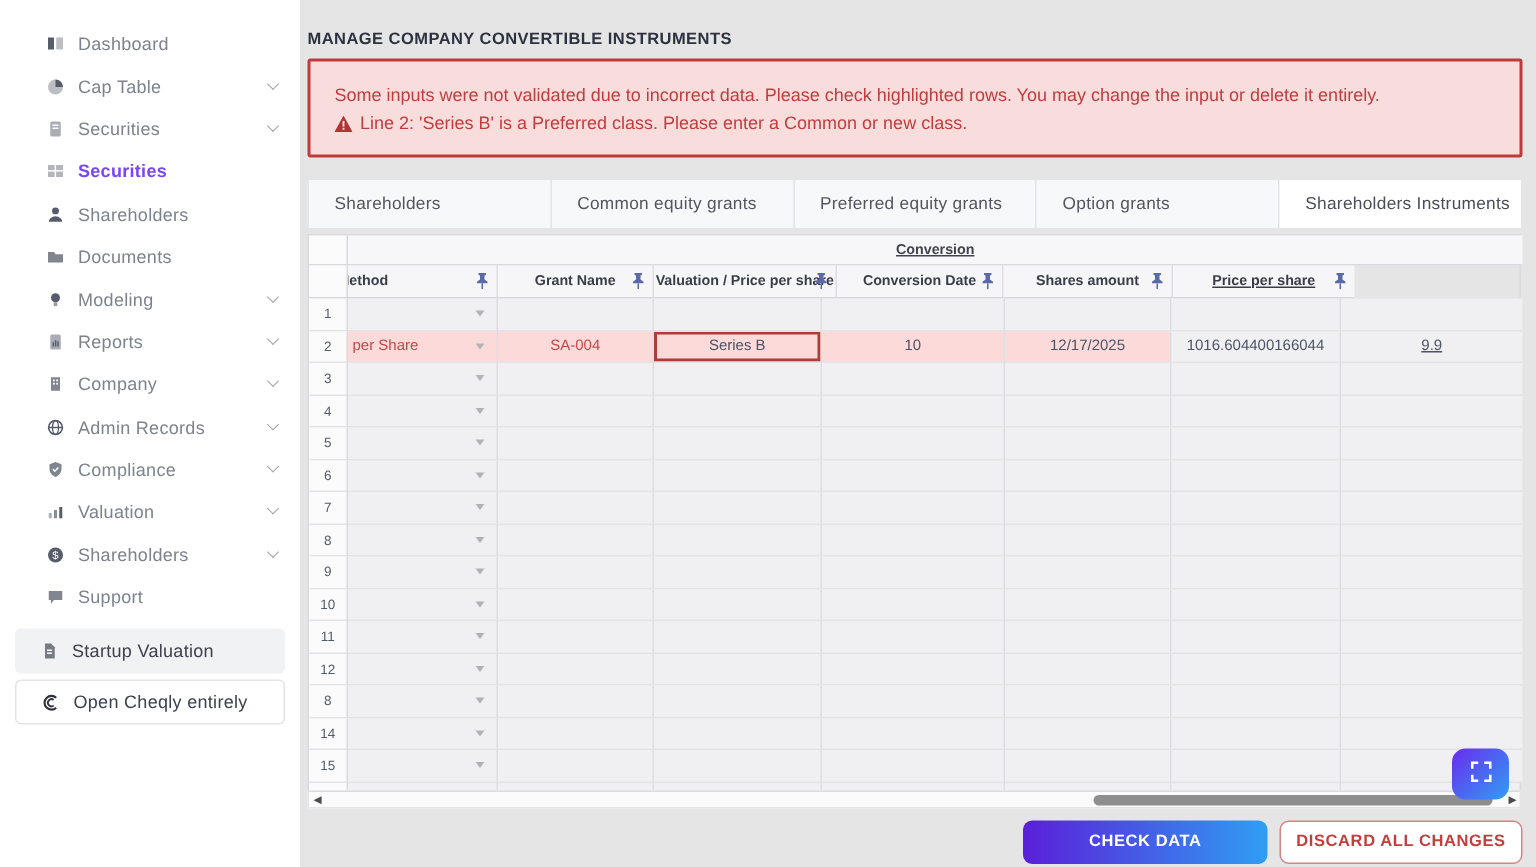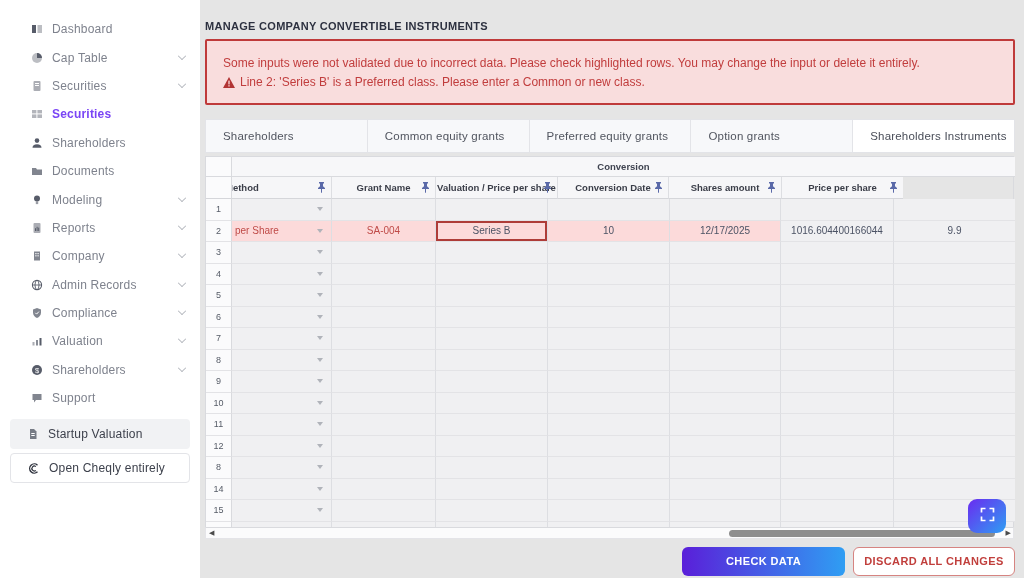--- a/index.html
+++ b/index.html
@@ -30,21 +30,21 @@
 
   .tabs { margin-top:14px; height:34px; display:flex; border:1px solid #e3e4e8; border-left:none; }
   .tab { flex:1 1 0; background:#f7f8fa; border-left:1px solid #e3e4e8; display:flex; align-items:center; padding-left:17px; font-size:11.5px; color:#51555f; letter-spacing:.2px; cursor:pointer; }
   .tab.active { background:#fff; color:#494d58; }
 
   
   .gridwrap { position:relative; margin-top:3px; }
   .grid { width:809px; border:1px solid #d9dade; border-bottom:none; }
   .g-row { display:flex; }
   .g-cell { border-right:1px solid #dddee2; border-bottom:1px solid #e3e3e6; overflow:hidden; position:relative; display:flex; align-items:center; justify-content:center; }
-  .g-cell:last-child { border-right:none; }
+  .g-cell:last-child { border-right:none;text-decoration:underline; }
   .grp-row .g-cell { height:20px; background:#f7f7f9; border-bottom:1px solid #d9dade; font-size:9.5px; font-weight:600; color:#3f4350; }
   .hdr-row .g-cell { height:22px; background:#f6f6f8; border-bottom:1px solid #d5d6da; font-size:9.5px; font-weight:600; color:#3a3d48; }
   .hdr-label { white-space:nowrap; }
   .hdr-label.clipped { position:absolute; left:-7px; }
   .pin { position:absolute; right:5px; top:5px; }
   .body-row .g-cell { height:21.5px; background:#f0f0f2; font-size:10px; color:#4c5365; }
   .rownum { flex:0 0 26px; background:#fbfbfc !important; font-size:9px !important; color:#555b66 !important; border-right:1px solid #d9dade !important; }
   .dd { position:absolute; right:8px; top:50%; transform:translateY(-50%); width:0; height:0; border-left:3.5px solid transparent; border-right:3.5px solid transparent; border-top:4px solid #b0b3ba; }
   .cell-pink { background:#fcdada !important; }
   .cell-red-text { color:#bf4a47 !important; }

